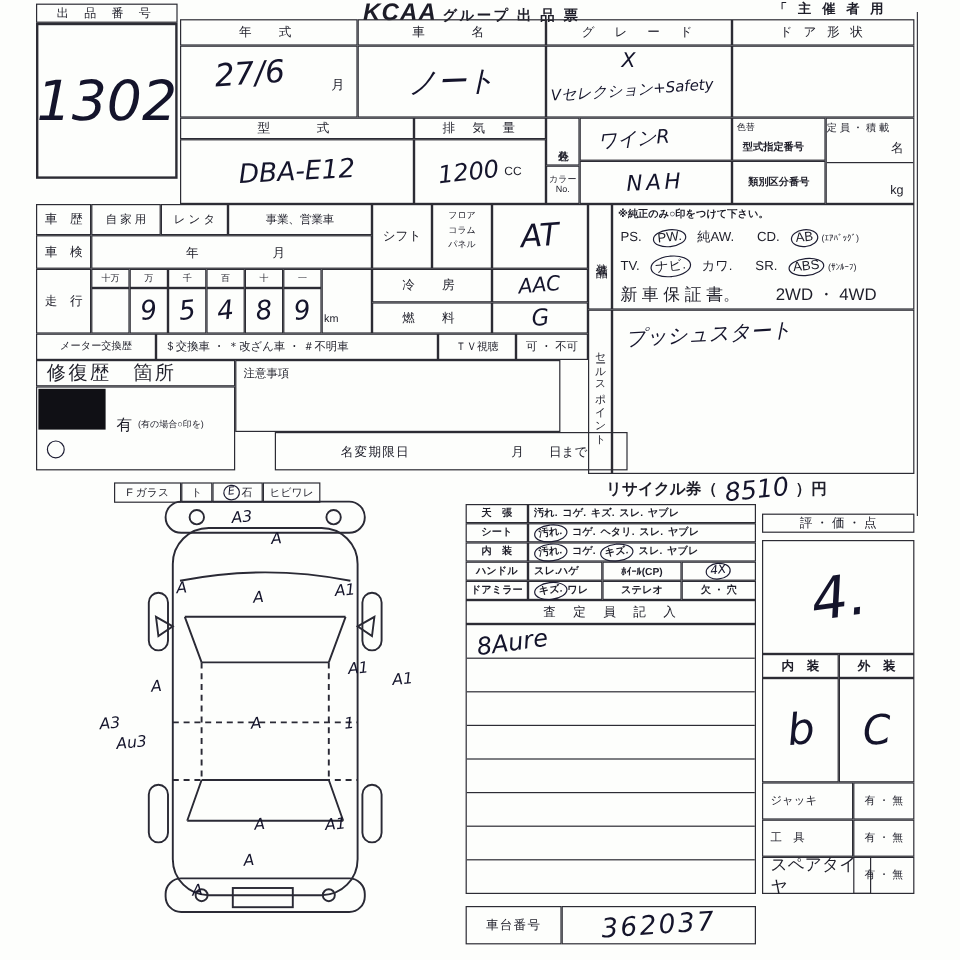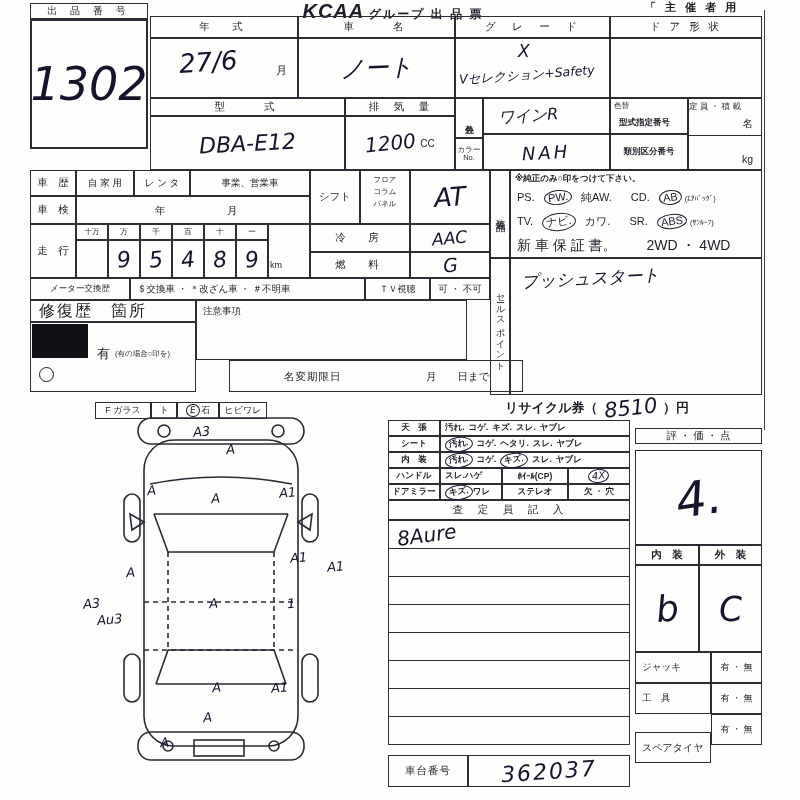--- a/index.html
+++ b/index.html
@@ -431,21 +431,21 @@
     </div>
   <div class="cell fc" style="left:711px;top:652px;width:51px;height:31px;font-size:9px;">
       <span>有 ・ 無</span>
     </div>
   <div class="cell fl" style="left:635px;top:683px;width:76px;height:31px;padding-left:6px;font-size:9.5px;">
       <span>工　具</span>
     </div>
   <div class="cell fc" style="left:711px;top:683px;width:51px;height:31px;font-size:9px;">
       <span>有 ・ 無</span>
     </div>
-  <div class="cell fl" style="left:635px;top:732px;width:76px;height:31px;padding-left:6px;font-size:10px;">
+  <div class="cell fl" style="left:635px;top:714px;width:91px;height:31px;padding-left:6px;font-size:14px;">
       <span>スペアタイヤ</span>
     </div>
   <div class="cell fc" style="left:711px;top:714px;width:51px;height:31px;font-size:9px;">
       <span>有 ・ 無</span>
     </div>
 
   <div class="cell fc" style="left:388px;top:755px;width:80px;height:32px;font-size:10.5px;letter-spacing:1px;">
       <span>車台番号</span>
     </div>
   <div class="cell fc" style="left:468px;top:755px;width:162px;height:32px;">

